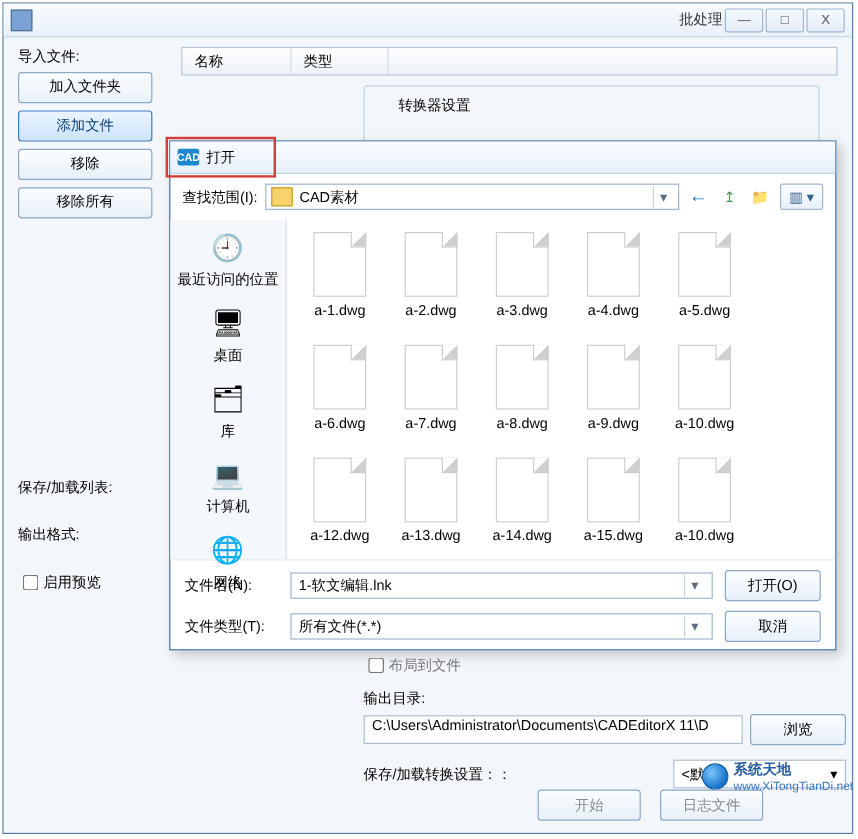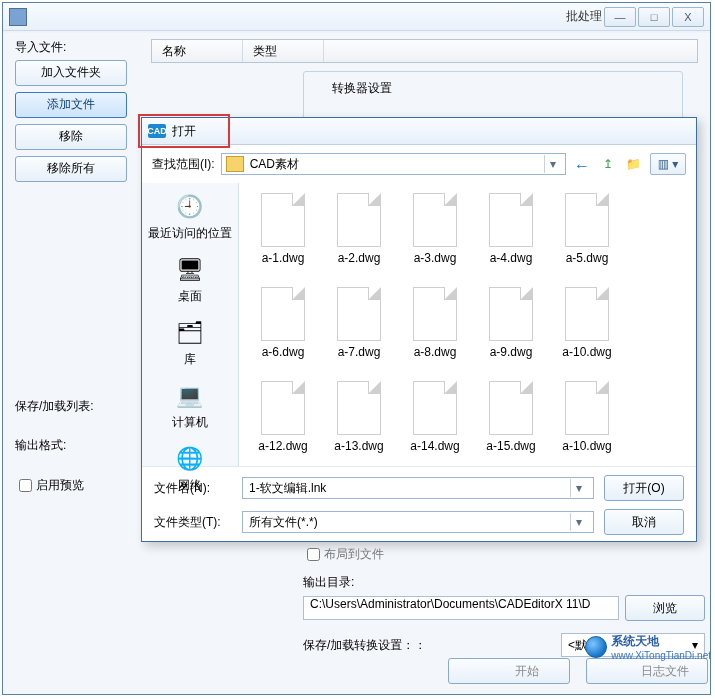--- a/index.html
+++ b/index.html
@@ -311,21 +311,21 @@
   .settings-line .sel {
     width:130px;height:22px;border:1px solid #aebfd2;background:#fff;
     display:flex;align-items:center;padding:0 6px;margin-left:auto;
   }
   .footer-btns {
     position:absolute;
     left:445px;
     bottom:10px;
     display:flex;gap:16px;
   }
-  .footer-btns .btn { width:84px; color:#8a8a8a;padding-left:36px; }
+  .footer-btns .btn { width:84px; color:#8a8a8a; }
 
   .watermark {
     position:absolute;
     right:4px;
     bottom:38px;
     display:flex;align-items:center;gap:4px;
     color:#2a5fa4;
     font-size:12px;
   }
   .watermark .globe {

